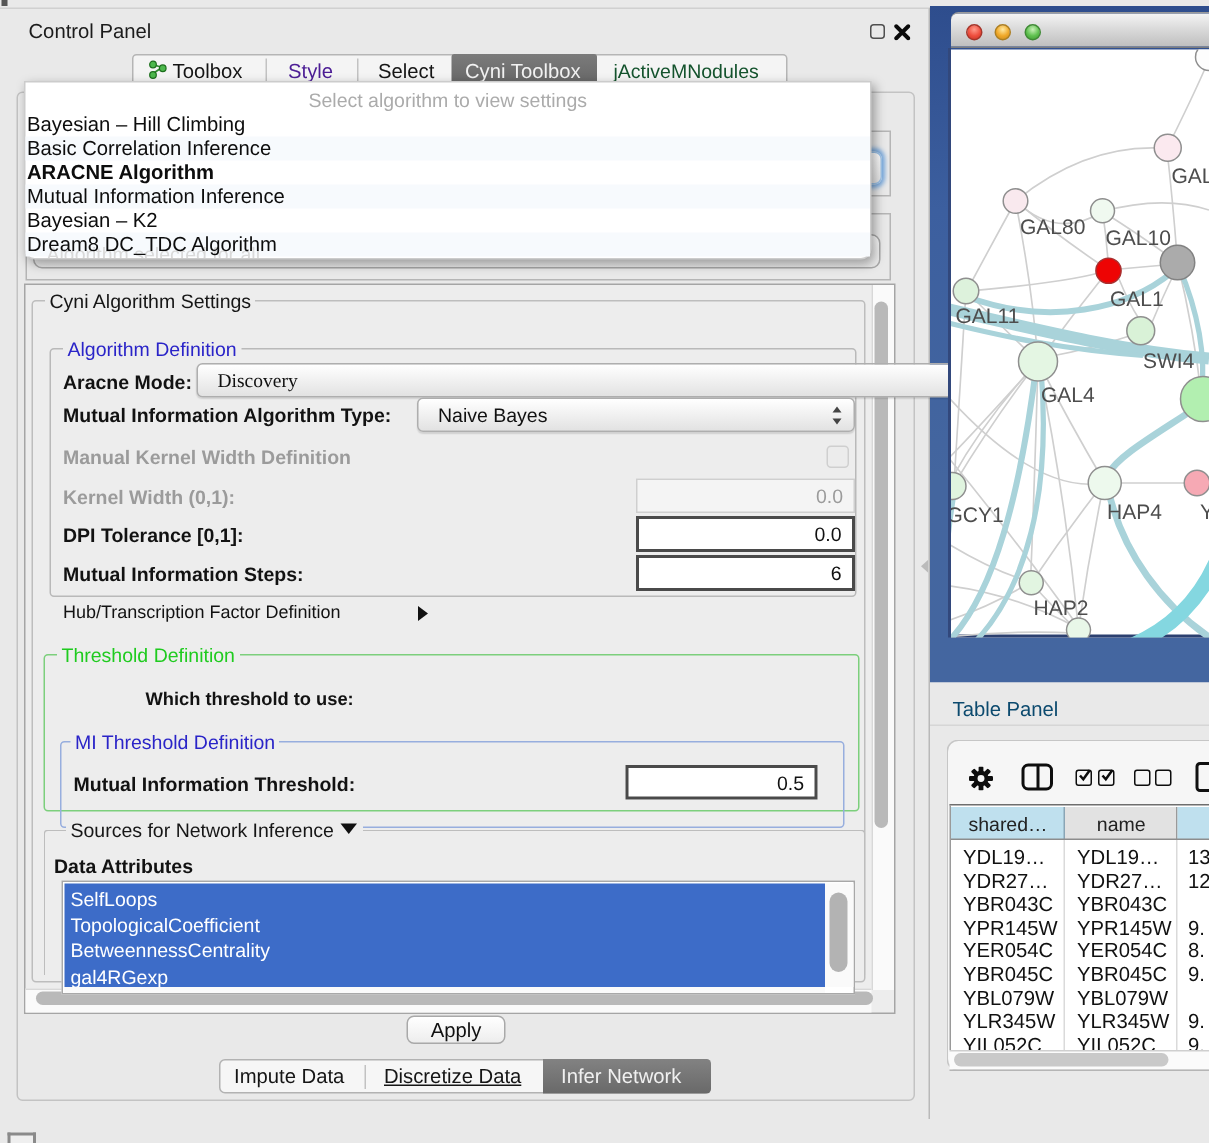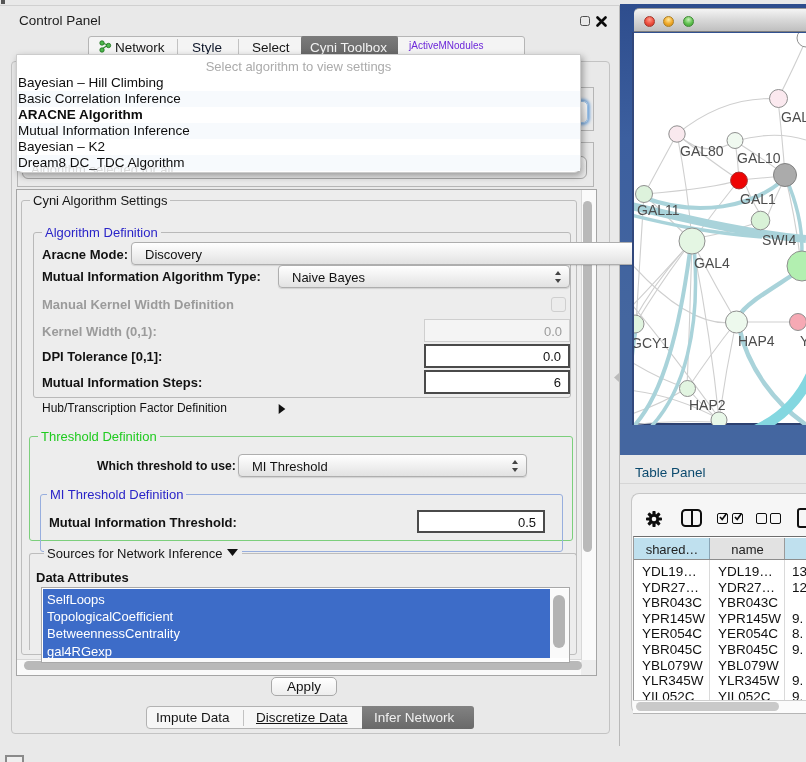--- a/index.html
+++ b/index.html
@@ -41,27 +41,27 @@
 
     <div class="abs" style="left:88px; top:30px; width:437px; height:21px; background:#f4f4f4;
        border:1px solid #b5b5b5; border-radius:3px;">
       <div class="abs" style="left:212px; top:-1px; width:97px; height:21px; background:linear-gradient(#7b7b7b,#666666); border-radius:2px;"></div>
       <svg class="abs" style="left:9px; top:3px;" width="14" height="14" viewBox="0 0 14 14">
         <path d="M4 3 L10 5 M4 9 L10 5" stroke="#2e8b2e" stroke-width="1.2" fill="none"></path>
         <circle cx="4" cy="3" r="2.2" fill="#4db84d" stroke="#1c6e1c" stroke-width="0.8"></circle>
         <circle cx="4" cy="10" r="2.2" fill="#4db84d" stroke="#1c6e1c" stroke-width="0.8"></circle>
         <circle cx="10.5" cy="5.5" r="2.2" fill="#4db84d" stroke="#1c6e1c" stroke-width="0.8"></circle>
       </svg>
-      <div class="abs" style="left:26px; top:3px; font-size:13.5px; color:#151515;">Network</div>
+      <div class="abs" style="left:26px; top:3px; font-size:13.5px; color:#151515;">Toolbox</div>
       <div class="abs" style="left:88px; top:2px; width:1px; height:15px; background:#c2c2c2;"></div>
-      <div class="abs" style="left:103px; top:3px; font-size:13.5px; color:#0f172a;">Style</div>
+      <div class="abs" style="left:103px; top:3px; font-size:13.5px; color:#4c1d95;">Style</div>
       <div class="abs" style="left:149px; top:2px; width:1px; height:15px; background:#c2c2c2;"></div>
       <div class="abs" style="left:163px; top:3px; font-size:13.5px; color:#151515;">Select</div>
       <div class="abs" style="left:221px; top:3px; font-size:13.5px; color:#f2f2f2;">Cyni Toolbox</div>
-      <div class="abs" style="left:320px; top:3px; font-size:10px; color:#6d28d9;">jActiveMNodules</div>
+      <div class="abs" style="left:320px; top:3px; font-size:13px; color:#14532d;">jActiveMNodules</div>
     </div>
 
     <div class="abs" style="left:11px; top:55px; width:599px; height:673px;
        border:1px solid #c3c3c3; border-radius:4px; background:#e9e9e9;"></div>
 
     <div class="abs" style="left:17px; top:81px; width:577px; height:44px; border:1px solid #b5b5b5;"></div>
     <div class="abs" style="left:22px; top:95px; width:566px; height:22px; border-radius:5px;
        background:linear-gradient(#ffffff,#e5e5e5); border:1px solid #9ec3e8;
        box-shadow:0 0 3px 2px #79aade;"></div>
     <div class="abs" style="left:17px; top:136px; width:577px; height:45px; border:1px solid #b5b5b5;"></div>
@@ -77,21 +77,21 @@
     <div class="abs" style="left:24px; top:655px; width:558px; height:9px; background:#b9b9b9; border-radius:5px;"></div>
 
     <div class="frame" style="left:21px; top:194px; width:556px; height:455px; border-color:#bdbdbd;">
       <div class="ftitle" style="left:8px; color:#161616;">Cyni Algorithm Settings</div>
     </div>
 
     <div class="frame" style="left:33px; top:226px; width:538px; height:166px; border-color:#b9b9b9;">
       <div class="ftitle" style="left:8px; color:#2a24c8;">Algorithm Definition</div>
     </div>
     <div class="abs lbl bold" style="left:42px; top:241px;">Aracne Mode:</div>
-    <div class="combo" style="left:131px; top:236px; width:520px; height:23px;">
+    <div class="combo" style="left:131px; top:236px; width:520px; height:23px;font-family:Liberation Serif, serif;">
       <span class="ct">Discovery</span>
       <svg class="spin" viewBox="0 0 8 14">
           <path d="M1 5 L4 1 L7 5 Z M1 9 L4 13 L7 9 Z" fill="#444"></path>
         </svg>
     </div>
     <div class="abs lbl bold" style="left:42px; top:263px;">Mutual Information Algorithm Type:</div>
     <div class="combo" style="left:278px; top:259px; width:292px; height:23px;">
       <span class="ct">Naive Bayes</span>
       <svg class="spin" viewBox="0 0 8 14">
           <path d="M1 5 L4 1 L7 5 Z M1 9 L4 13 L7 9 Z" fill="#444"></path>
@@ -115,26 +115,20 @@
 
     <div class="abs lbl" style="left:42px; top:395px; font-size:12px;">Hub/Transcription Factor Definition</div>
     <svg class="abs" style="left:277px; top:397px;" width="10" height="12" viewBox="0 0 12 14">
       <path d="M2 1 L10 7 L2 13 Z" fill="#111"></path>
       </svg>
 
     <div class="frame" style="left:29px; top:430px; width:544px; height:105px; border-color:#7ccf7c;">
       <div class="ftitle" style="left:8px; color:#1fcb1f;">Threshold Definition</div>
     </div>
     <div class="abs lbl bold" style="left:97px; top:453px; font-size:12.2px;">Which threshold to use:</div>
-    <div class="combo" style="left:238px; top:448px; width:289px; height:23px;">
-      <span class="ct">MI Threshold</span>
-      <svg class="spin" viewBox="0 0 8 14">
-          <path d="M1 5 L4 1 L7 5 Z M1 9 L4 13 L7 9 Z" fill="#444"></path>
-        </svg>
-    </div>
 
     <div class="frame" style="left:40px; top:488px; width:523px; height:58px; border-color:#97aede;">
       <div class="ftitle" style="left:6px; color:#2a24c8;">MI Threshold Definition</div>
     </div>
     <div class="abs lbl bold" style="left:49px; top:509px;">Mutual Information Threshold:</div>
     <div class="field" style="left:417px; top:504px; width:128px; height:23px;">
       <span class="fv">0.5</span>
       </div>
 
     <div class="frame" style="left:29px; top:547px; width:548px; height:97px; border-color:#bdbdbd; border-bottom:none; border-radius:3px 3px 0 0;">

